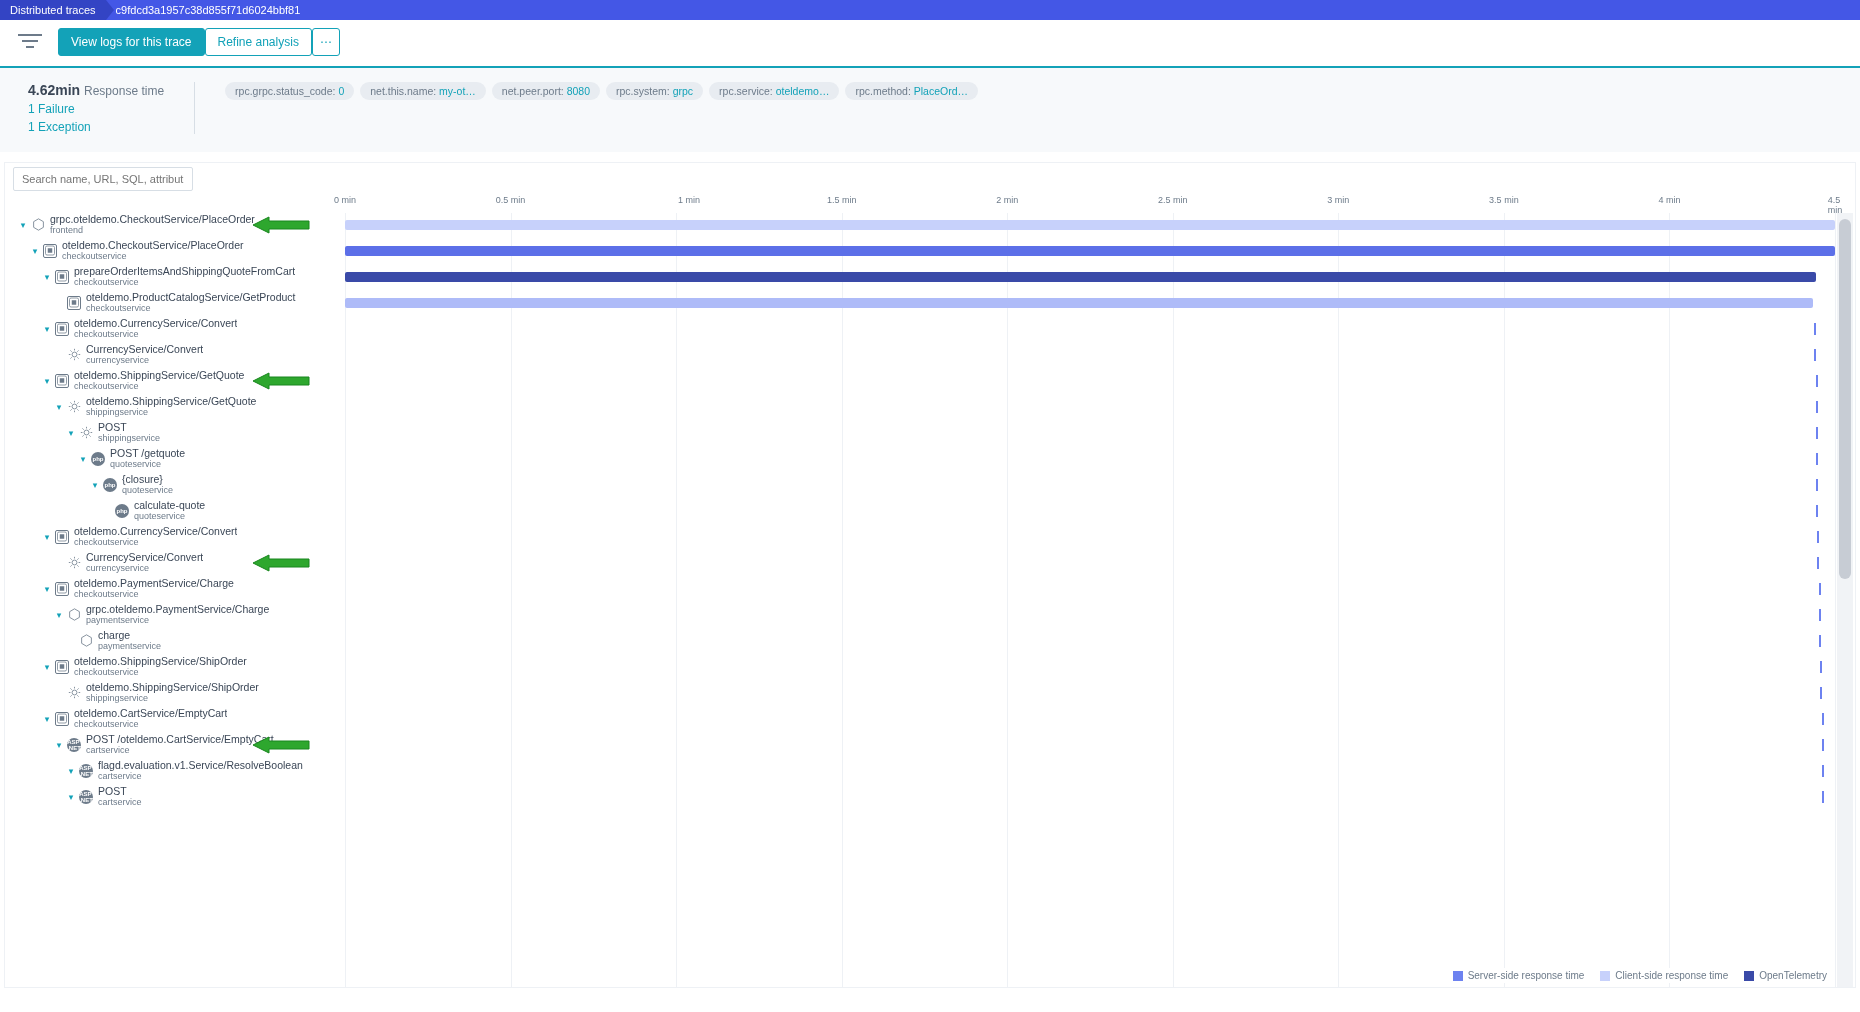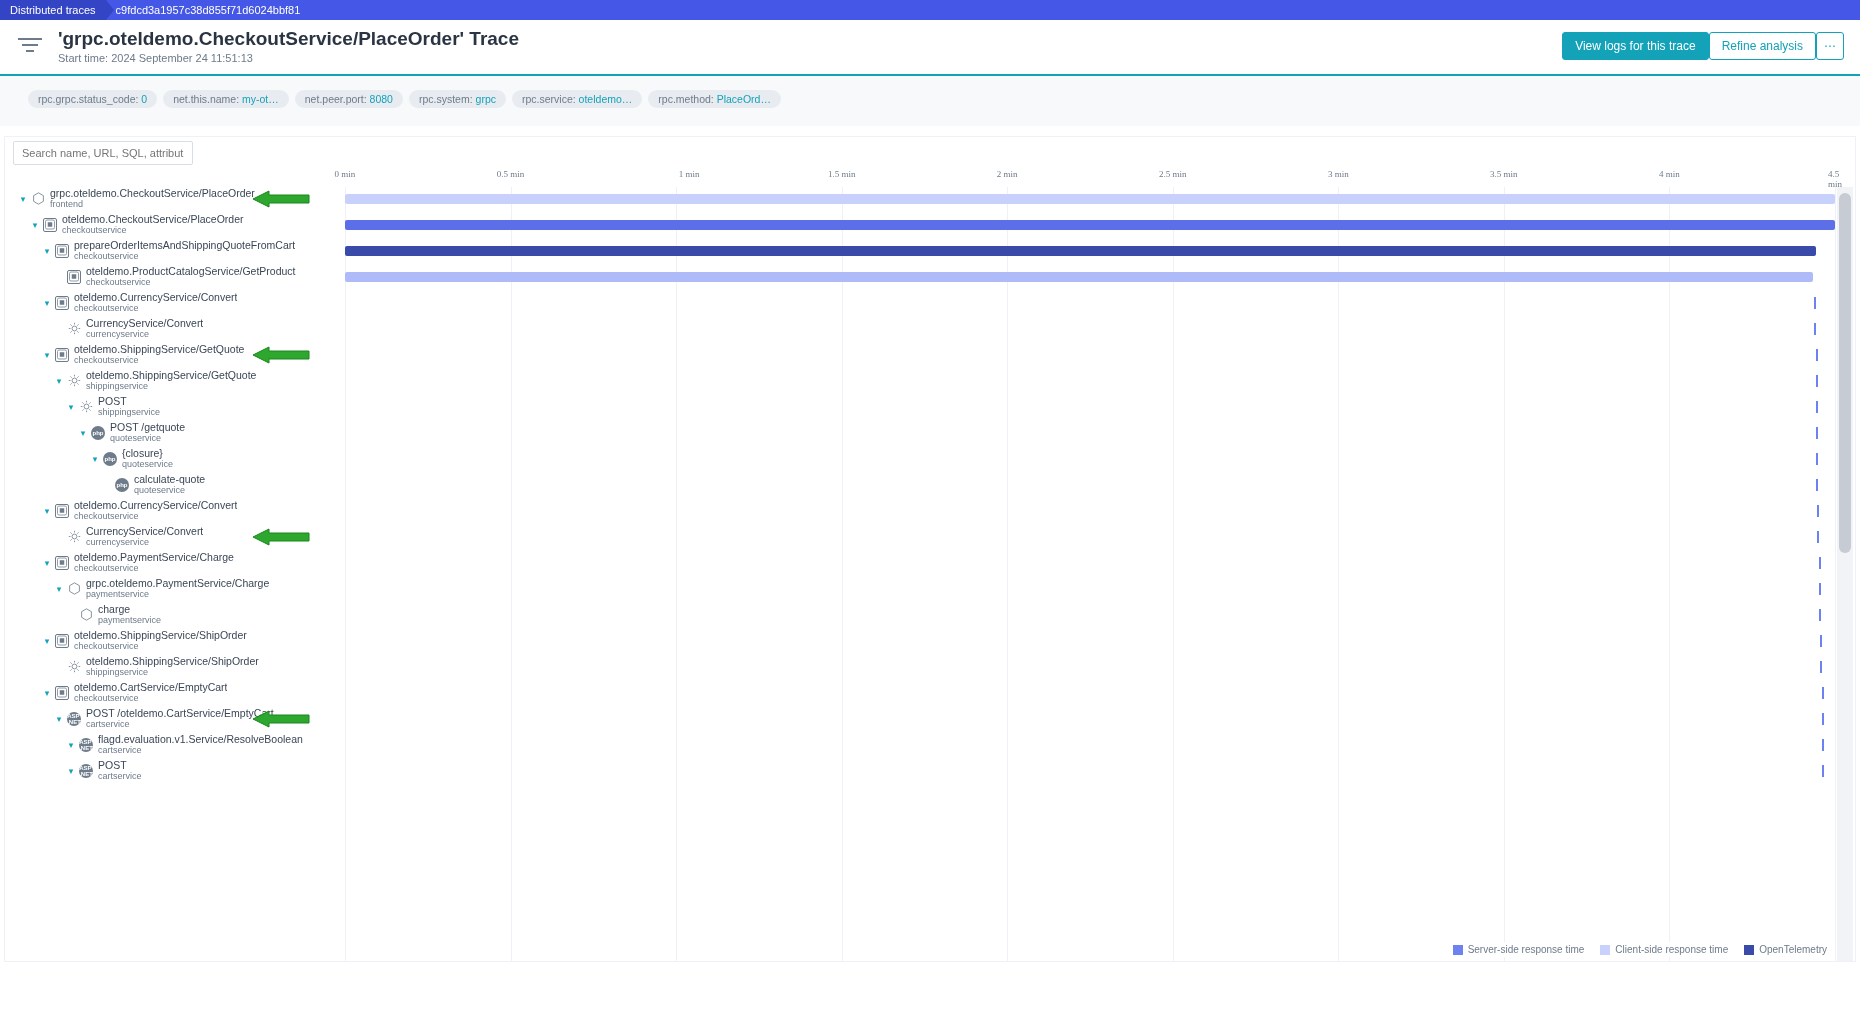--- a/index.html
+++ b/index.html
@@ -75,21 +75,21 @@
   .chips{display:flex;flex-wrap:wrap;gap:6px;}
   .chip{background:#e8ecf1;font-size:10.5px;padding:3px 10px;border-radius:10px;color:var(--gray);cursor:pointer;}
   .chip .v{color:var(--teal);}
 
   
   .trace-area{position:relative;display:flex;flex-direction:column;height:calc(100% - 186px);background:#fff;margin:10px 4px 0 4px;border:1px solid #eef1f5;}
   .search-wrap{padding:4px 8px;}
   .search-input{width:180px;font-size:11px;padding:5px 8px;border:1px solid var(--border);border-radius:2px;}
 
   
-  .ruler{position:relative;height:18px;margin-left:340px;margin-right:20px;font-size:9px;color:var(--gray);font-family:Liberation Serif, serif;}
+  .ruler{position:relative;height:18px;margin-left:340px;margin-right:20px;font-size:9px;color:var(--gray);}
   .ruler-tick{position:absolute;top:0;transform:translateX(-50%);}
 
   .scroll-body{flex:1;overflow:auto;position:relative;}
   .rows{position:relative;}
   .gridlines{position:absolute;left:340px;right:20px;top:0;bottom:0;pointer-events:none;z-index:0;}
   .grid-v{position:absolute;top:0;bottom:0;width:0;border-left:1px solid #eef1f5;}
 
   .span-row{display:flex;align-items:flex-start;min-height:26px;position:relative;padding:0;}
   .tree-cell{width:340px;flex:none;display:flex;align-items:center;padding:1px 4px;font-size:10.5px;color:var(--text);position:relative;z-index:1;}
   .toggle{width:12px;flex:none;text-align:center;color:var(--teal);font-size:9px;cursor:pointer;margin-right:2px;}
@@ -144,32 +144,33 @@
 <div class="page-header">
   <div class="trace-icon">
     <svg viewBox="0 0 28 18">
         <g stroke="#6d7b8a" stroke-width="2" fill="none">
           <line x1="2" y1="3" x2="26" y2="3"></line>
           <line x1="6" y1="9" x2="22" y2="9"></line>
           <line x1="10" y1="15" x2="18" y2="15"></line>
         </g>
       </svg>
   </div>
-  <div class="title-block">
-    <h1 class="page-title">'grpc.oteldemo.CheckoutService/PlaceOrder' Trace</h1>
-    <div class="page-subtitle">Start time: 2024 September 24 11:51:13</div>
-  </div>
   <div class="hdr-actions">
     <div class="btn btn-primary">View logs for this trace</div>
     <div class="btn btn-secondary">Refine analysis</div>
     <div class="btn btn-secondary btn-icon">⋯</div>
   </div>
 </div>
 
 <div class="summary-row">
+  <div class="stat-block">
+    <div class="stat-head"><span>4.62min</span> <span class="muted">Response time</span></div>
+    <div class="stat-line"><span class="link">1</span> <span class="link">Failure</span></div>
+    <div class="stat-line"><span class="link">1</span> <span class="link">Exception</span></div>
+  </div>
   <div class="attrs-block">
     <div class="chips">
       <span class="chip"><span>rpc.grpc.status_code:</span> <span class="v">0</span></span>
       <span class="chip"><span>net.this.name:</span> <span class="v">my-ot…</span></span>
       <span class="chip"><span>net.peer.port:</span> <span class="v">8080</span></span>
       <span class="chip"><span>rpc.system:</span> <span class="v">grpc</span></span>
       <span class="chip"><span>rpc.service:</span> <span class="v">oteldemo…</span></span>
       <span class="chip"><span>rpc.method:</span> <span class="v">PlaceOrd…</span></span>
     </div>
   </div>

